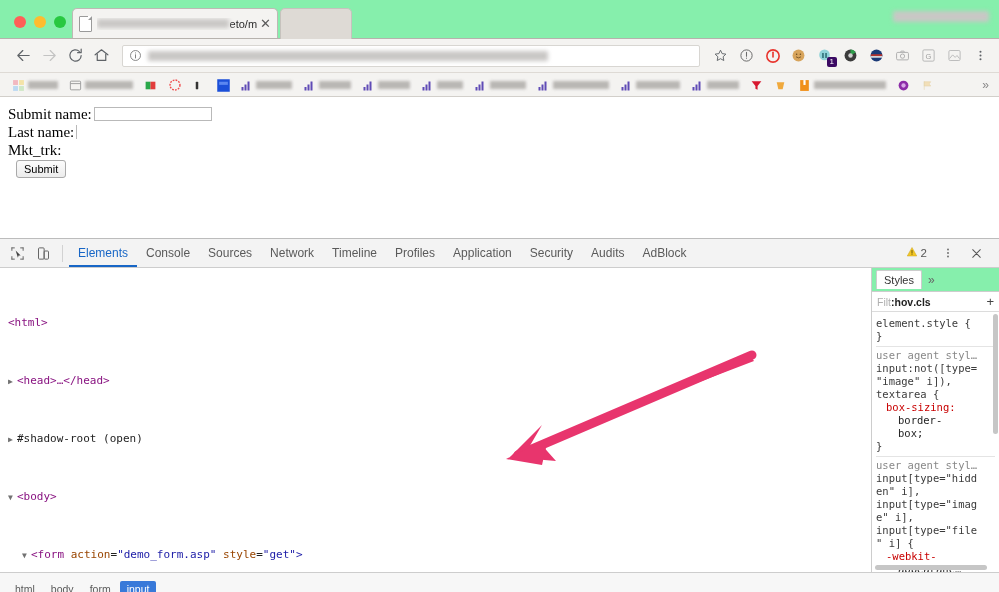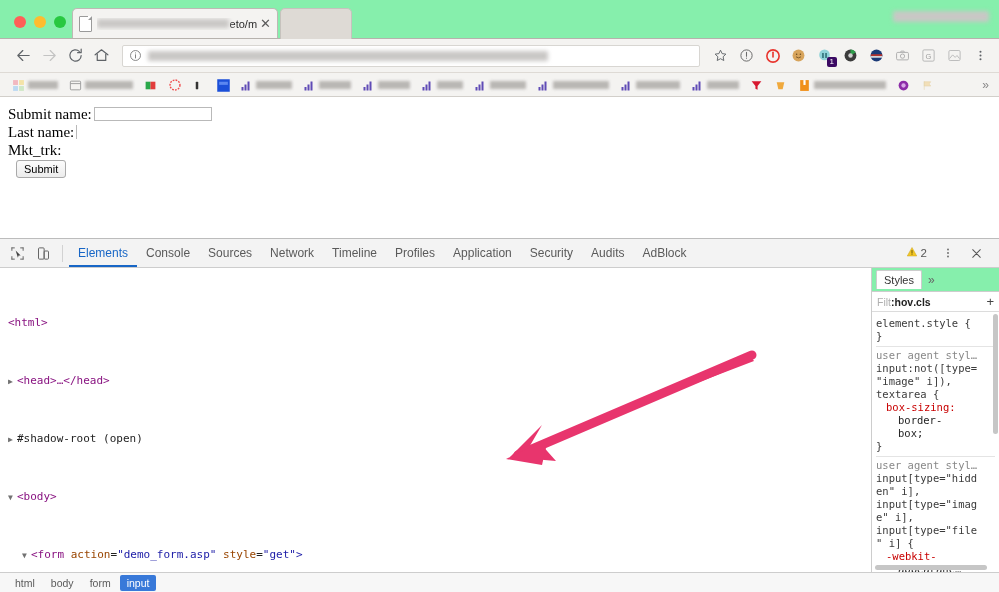--- a/index.html
+++ b/index.html
@@ -138,21 +138,21 @@
   }
   .dom-line{height:14.55px;padding-left:8px;position:relative;white-space:pre;}
   .tri{display:inline-block;width:9px;color:#727272;font-size:8px;}
   .tg{color:#881280;}
   .at{color:#994500;}
   .av{color:#1a1aa6;}
   .txt{color:#222;}
 
   .crumbs{
     height:21px;border-top:1px solid #cdcdcd;background:#f7f7f7;
-    display:flex;align-items:center;padding:8px 8px;box-sizing:border-box;flex:none;gap:2px;
+    display:flex;align-items:flex-start;padding:8px 8px;box-sizing:border-box;flex:none;gap:2px;
   }
   .crumb{font-size:10.5px;color:#5a5a5a;padding:2px 7px;border-radius:2px;}
   .crumb.active{background:#3879d9;color:#fff;}
 
   
   .styles-pane{
     width:127px;flex:none;display:flex;flex-direction:column;background:#fff;
   }
   .sp-tabs{
     height:24px;display:flex;align-items:center;border-bottom:1px solid #cdcdcd;

